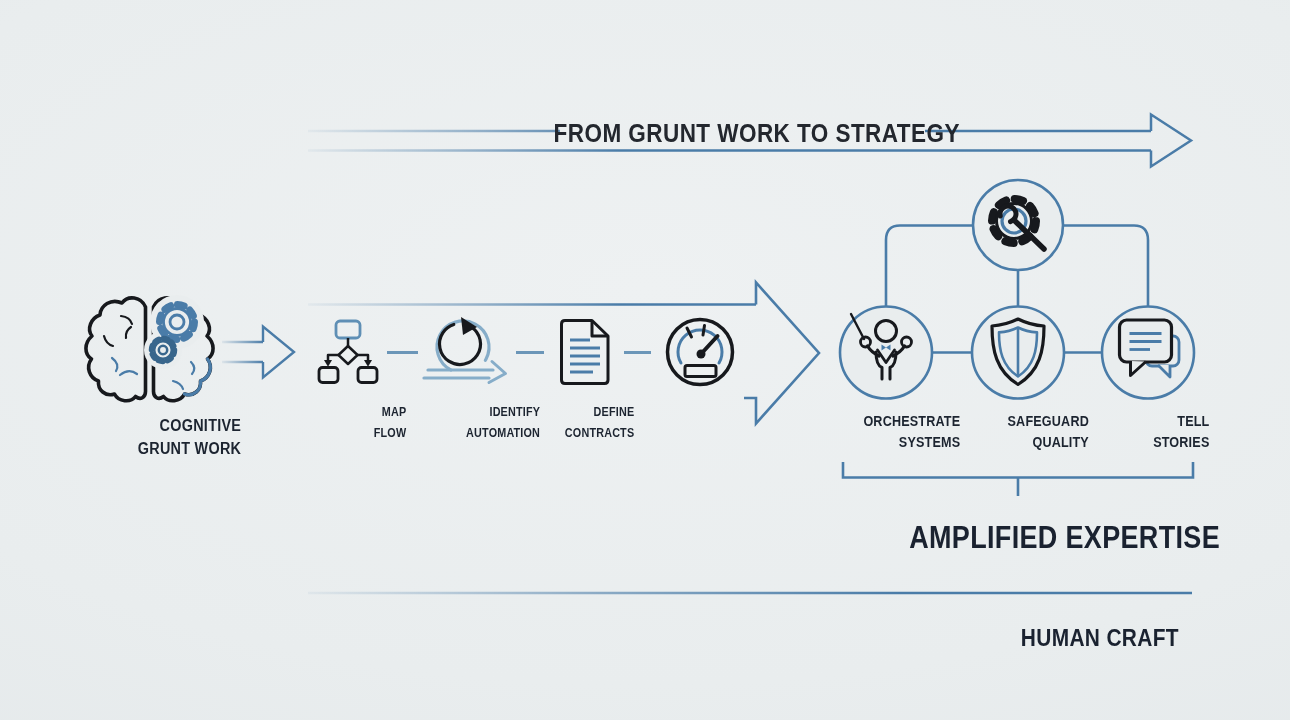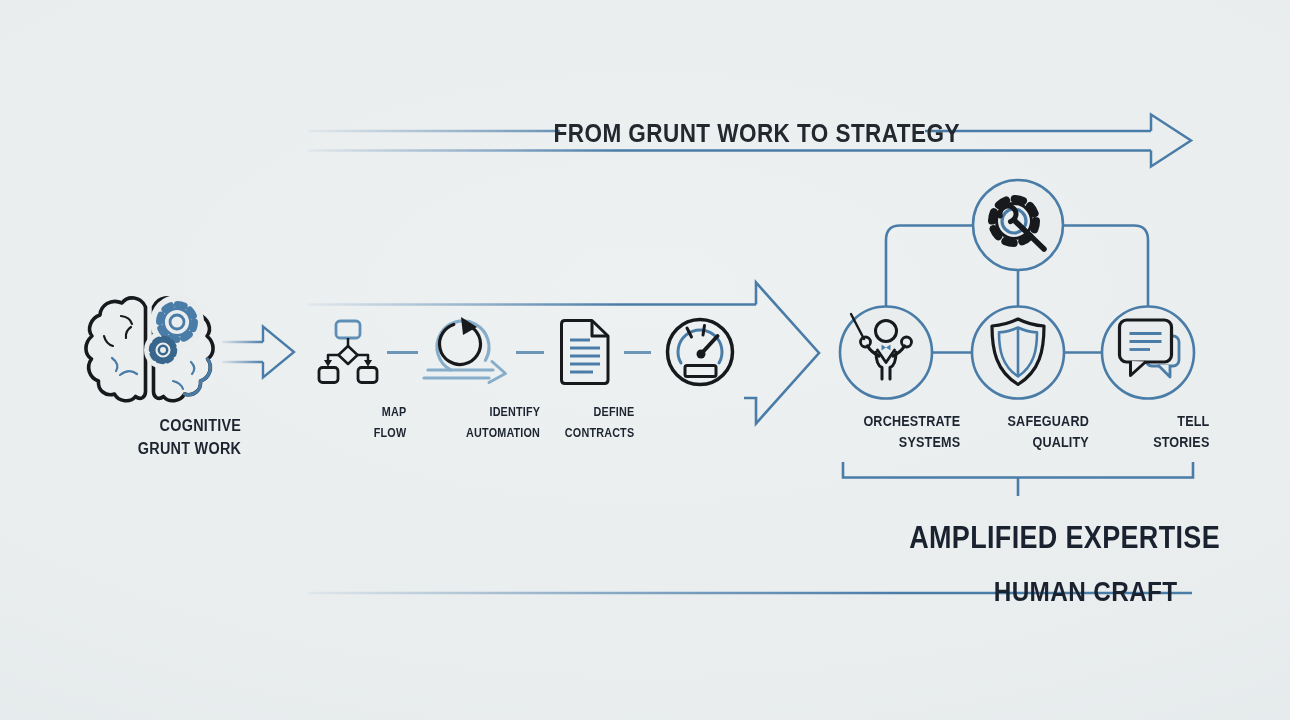--- a/index.html
+++ b/index.html
@@ -18,21 +18,21 @@
   .step{top:402px;font-size:12px;line-height:20.5px;letter-spacing:.2px;}
   .s0{left:288px;width:120px;}
   .s1{left:404px;width:140px;}
   .s2{left:508px;width:130px;}
   .s3{left:637px;width:126px;}
   .node{top:411px;font-size:14px;line-height:20.5px;letter-spacing:.2px;}
   .n0{left:806px;width:160px;}
   .n1{left:943px;width:150px;}
   .n2{left:1083px;width:130px;}
   .amplified{left:793px;top:500px;width:450px;font-size:31px;letter-spacing:.4px;color:#1a2230;margin-top:20px;}
-  .human{left:841px;top:576px;width:350px;font-size:28px;letter-spacing:.4px;color:#1a2230;}
+  .human{left:841px;top:624px;width:350px;font-size:24px;letter-spacing:.4px;color:#1a2230;}
 </style>
 </head>
 <body>
 
 <div class="stage">
 
   <svg width="1290" height="720" viewBox="0 0 1290 720">
     <defs>
       <linearGradient id="fade1" gradientUnits="userSpaceOnUse" x1="305" y1="0" x2="620" y2="0">
         <stop offset="0" stop-color="#4a7ca8" stop-opacity="0.05"></stop>

